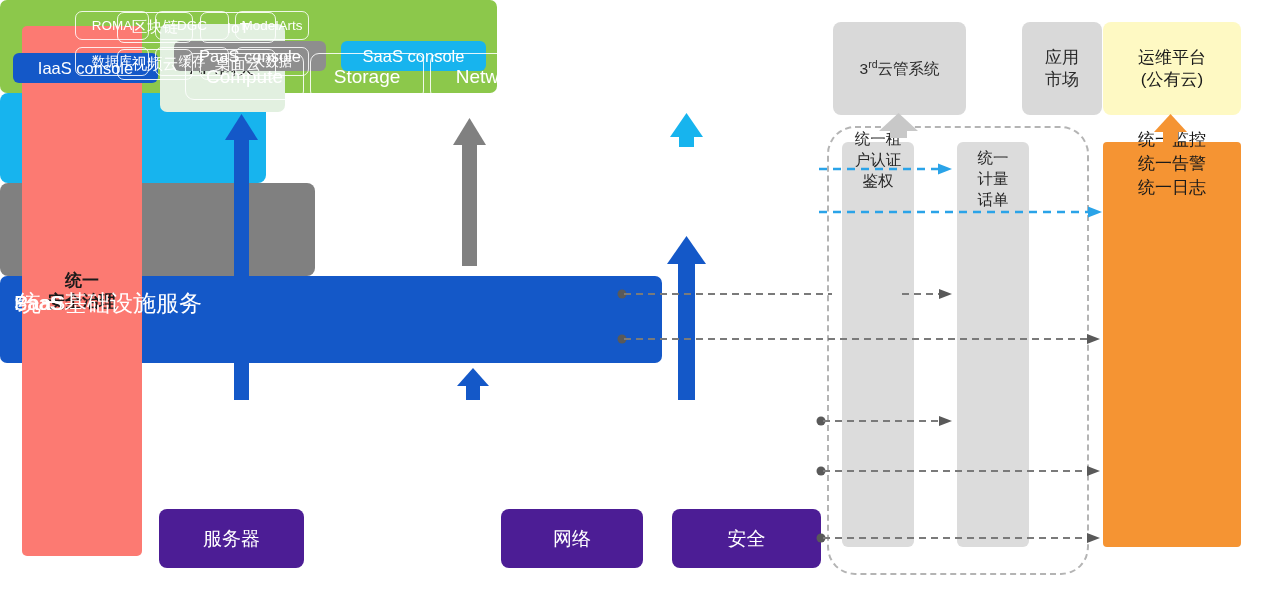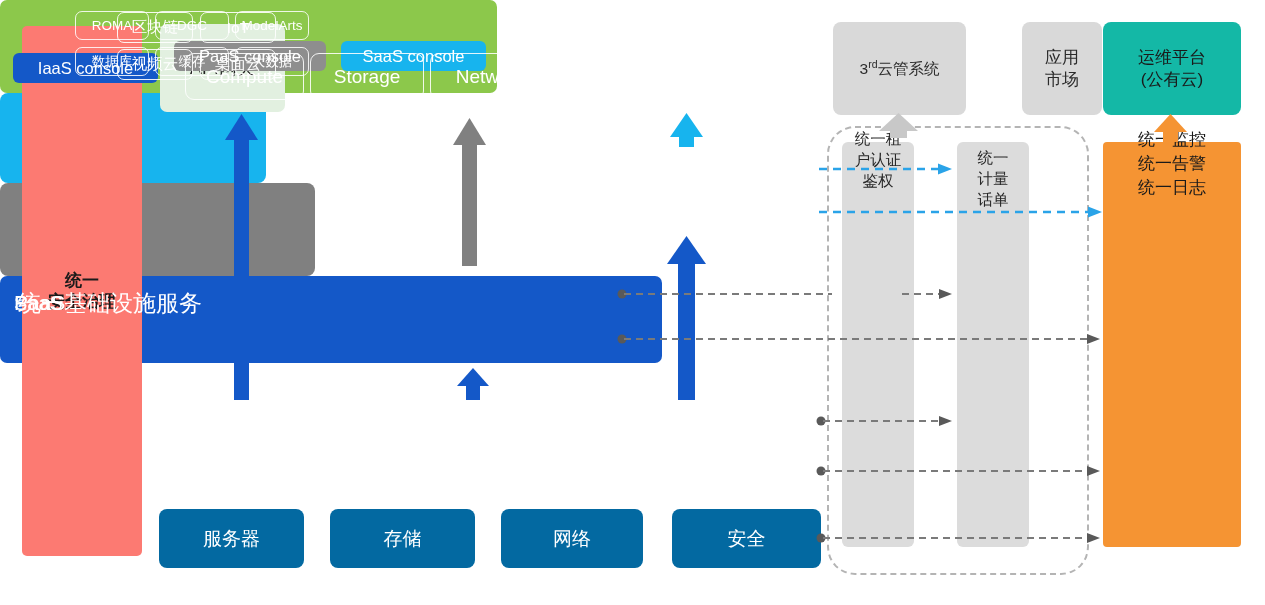--- a/index.html
+++ b/index.html
@@ -12,21 +12,21 @@
   #api-gateway{left:160px;top:24px;width:125px;height:88px;background:#E2F0E0;border-radius:7px;color:#222;font-size:18px;}
   #console-frame{left:322px;top:22px;width:497px;height:93px;background:#8CC84B;border-radius:7px;display:block;}
   #console-title{position:absolute;left:0;top:7px;width:100%;text-align:center;color:#1f1f1f;font-size:19px;}
   .console-chip{position:absolute;top:41px;height:30px;border-radius:6px;display:flex;align-items:center;justify-content:center;font-size:16.5px;color:#fff;}
   #chip-iaas{left:13px;width:145px;background:#1458C8;margin-top:12px;}
   #chip-paas{left:174px;width:152px;background:#8E8E8E;}
   #chip-saas{left:341px;width:145px;background:#17B4EE;}
 
   #third-cloud{left:833px;top:22px;width:133px;height:93px;background:#D9D9D9;border-radius:8px;color:#2b2b2b;font-size:15.5px;}
   #app-market{left:1022px;top:22px;width:80px;height:93px;background:#D9D9D9;border-radius:8px;color:#2b2b2b;font-size:17px;}
-  #ops-platform{left:1103px;top:22px;width:138px;height:93px;background:#14b8a6;border-radius:8px;color:#1a1a1a;font-size:17px;}
+  #ops-platform{left:1103px;top:22px;width:138px;height:93px;background:#fef9c3;border-radius:8px;color:#1a1a1a;font-size:17px;}
 
   #saas-box{left:553px;top:146px;width:266px;height:90px;background:#17B4EE;border-radius:8px;}
   #saas-label{position:absolute;left:14px;top:50%;transform:translateY(-50%);color:#fff;font-size:20px;}
   .saas-chip{position:absolute;border:1.6px solid rgba(255,255,255,.9);border-radius:7px;display:flex;align-items:center;justify-content:center;color:#fff;font-size:15.5px;height:29px;}
   #sc-0{left:117px;top:12px;width:74px;}
   #sc-1{left:200px;top:12px;width:74px;}
   #sc-2{left:117px;top:49px;width:74px;}
   #sc-3{left:200px;top:49px;width:74px;}
 
   #paas-box{left:304px;top:266px;width:315px;height:93px;background:#808080;border-radius:8px;}
@@ -40,21 +40,21 @@
   #pc-5{left:235px;top:47px;}
 
   #infra-bar{left:159px;top:400px;width:662px;height:87px;background:#1458C8;border-radius:7px;}
   #infra-label{position:absolute;left:18px;top:50%;transform:translateY(-50%);color:#fff;font-size:23px;}
   .infra-chip{position:absolute;top:21px;height:45px;border:1.8px solid rgba(255,255,255,.88);border-radius:9px;display:flex;align-items:center;justify-content:center;color:#fff;font-size:19px;margin-top:32px;}
   #ic-0{left:185px;width:117px;}
   #ic-1{left:310px;width:112px;}
   #ic-2{left:430px;width:119px;}
   #ic-3{left:557px;width:99px;}
 
-  .hw{position:absolute;top:509px;height:59px;background:#0369a1;border-radius:8px;display:flex;align-items:center;justify-content:center;color:#fff;font-size:19px;}
+  .hw{position:absolute;top:509px;height:59px;background:#4c1d95;border-radius:8px;display:flex;align-items:center;justify-content:center;color:#fff;font-size:19px;}
   #hw-0{left:159px;width:145px;}
   #hw-1{left:330px;width:145px;}
   #hw-2{left:501px;width:142px;}
   #hw-3{left:672px;width:149px;}
 
   
   #svc-auth{left:842px;top:142px;width:72px;height:405px;background:#DCDCDC;border-radius:6px;}
   #svc-meter{left:957px;top:142px;width:72px;height:405px;background:#DCDCDC;border-radius:6px;}
   .svc-txt{position:absolute;left:0;width:100%;top:129px;text-align:center;font-size:15.5px;color:#262626;line-height:1.35;}
   #ops-col{left:1103px;top:142px;width:138px;height:405px;background:#F59433;border-radius:4px;}
@@ -124,21 +124,20 @@
 
   <div id="infra-bar">
     <div id="infra-label">统一基础设施服务</div>
     <div class="infra-chip" id="ic-0">Compute</div>
     <div class="infra-chip" id="ic-1">Storage</div>
     <div class="infra-chip" id="ic-2">Network</div>
     <div class="infra-chip" id="ic-3">CCE</div>
   </div>
 
   <div class="hw" id="hw-0">服务器</div>
-  <div class="hw" id="hw-1">存储</div>
   <div class="hw" id="hw-2">网络</div>
   <div class="hw" id="hw-3">安全</div>
 
   <div id="dashed-region"></div>
 
   <div id="svc-auth" class="box"></div>
   <div class="svc-txt" style="left:842px;width:72px;">
     <div>统一租</div>
     <div>户认证</div>
     <div>鉴权</div>

